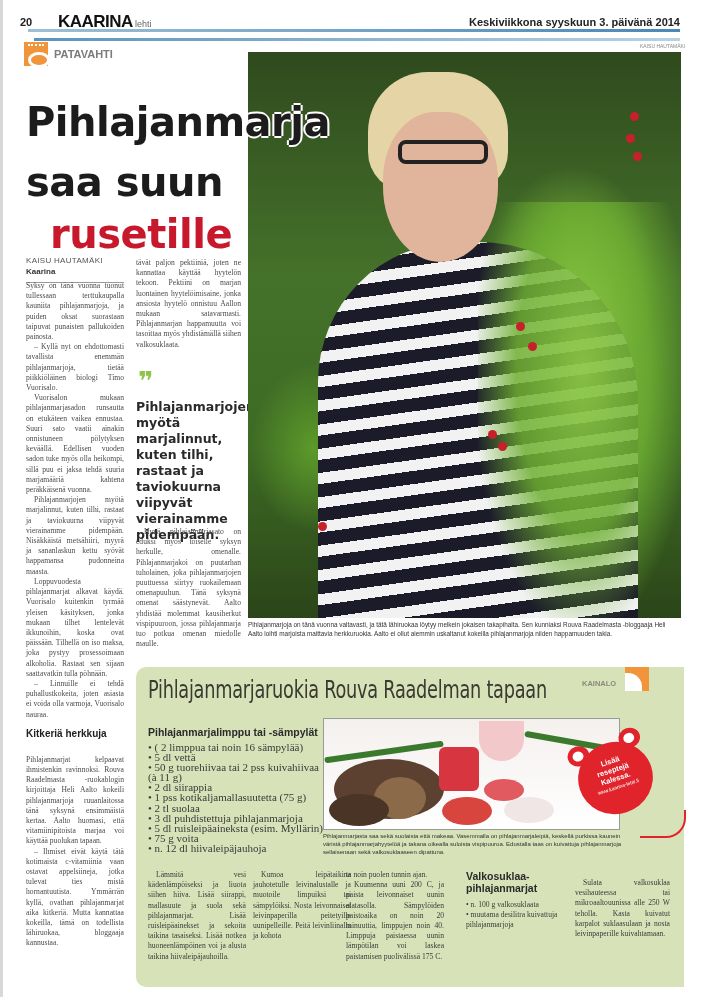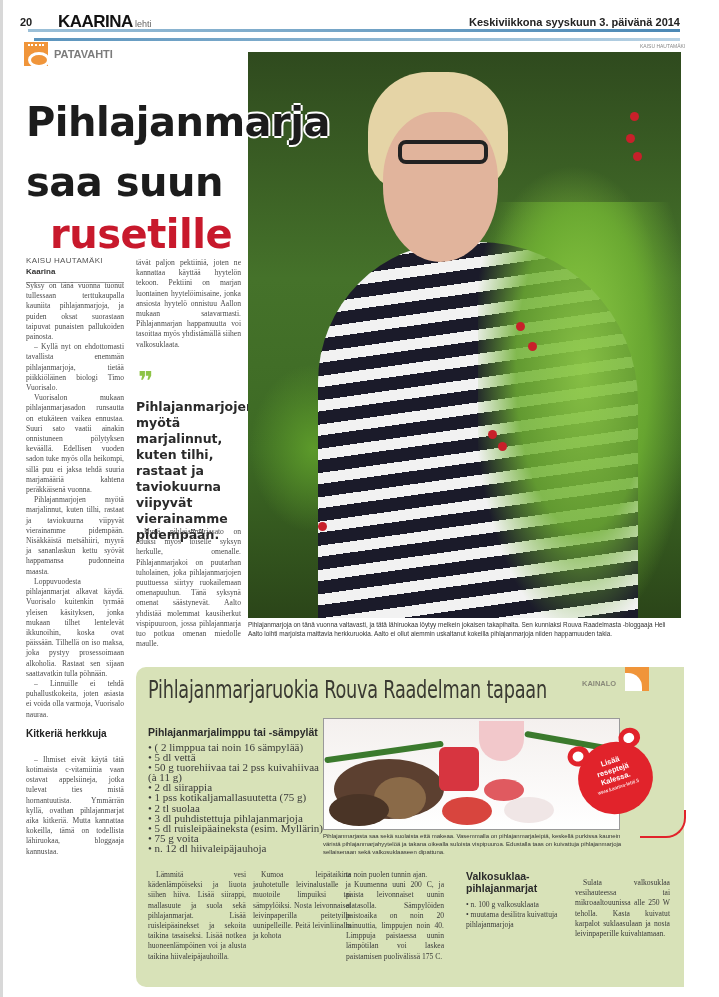--- a/index.html
+++ b/index.html
@@ -134,20 +134,21 @@
 </div>
 
 <div class="col col1">
   <p class="noindent">Syksy on tänä vuonna tuonut tullessaan terttukaupalla kauniita pihlajanmarjoja, ja puiden oksat suorastaan taipuvat punaisten pallukoiden painosta.</p>
   <p>– Kyllä nyt on ehdottomasti tavallista enemmän pihlajanmarjoja, tietää piikkiöläinen biologi Timo Vuorisalo.</p>
   <p>Vuorisalon mukaan pihlajanmarjasadon runsautta on etukäteen vaikea ennustaa. Suuri sato vaatii ainakin onnistuneen pölytyksen keväällä. Edellisen vuoden sadon tuke myös olla heikompi, sillä puu ei jaksa tehdä suuria marjamääriä kahtena peräkkäisenä vuonna.</p>
   <p>Pihlajanmarjojen myötä marjalinnut, kuten tilhi, rastaat ja taviokuurna viipyvät vierainamme pidempään. Nisäkkäistä metsähiiri, myyrä ja sananlaskun kettu syövät happamansa pudonneina maasta.</p>
   <p>Loppuvuodesta pihlajanmarjat alkavat käydä. Vuorisalo kuitenkin tyrmää yleisen käsityksen, jonka mukaan tilhet lentelevät ikkunoihin, koska ovat päissään. Tilhellä on iso maksa, joka pystyy prosessoimaan alkoholia. Rastaat sen sijaan saattavatkin tulla pöhnään.</p>
   <p>– Linnuille ei tehdä puhallustkokeita, joten asiasta ei voida olla varmoja, Vuorisalo nauraa.</p>
   <h3>Kitkeriä herkkuja</h3>
+  <p class="noindent">Pihlajanmarjat kelpaavat ihmistenkin ravinnoksi. Rouva Raadelmasta -ruokablogin kirjoittaja Heli Aalto kokeili pihlajanmarjoja ruuanlaitossa tänä syksynä ensimmäistä kertaa. Aalto huomasi, että vitamiinipitoista marjaa voi käyttää puolukan tapaan.</p>
   <p>– Ihmiset eivät käytä tätä kotimaista c-vitamiinia vaan ostavat appelsiineja, jotka tulevat ties mistä hornantuutista. Ymmärrän kyllä, ovathan pihlajanmarjat aika kitkeriä. Mutta kannattaa kokeilla, tämä on todellista lähiruokaa, bloggaaja kannustaa.</p>
 </div>
 
 <div class="col col2">
   <p class="noindent">tävät paljon pektiiniä, joten ne kannattaa käyttää hyytelön tekoon. Pektiini on marjan luontainen hyytelöimisaine, jonka ansiosta hyytelö onnistuu Aallon mukaan satavarmasti. Pihlajanmarjan happamuutta voi tasoittaa myös yhdistämällä siihen valkosuklaata.</p>
 </div>
 
 <div class="quote-mark">❞</div>
 <div class="pull-quote">Pihlajanmarjojen myötä marjalinnut, kuten tilhi, rastaat ja taviokuurna viipyvät vierainamme pidempään.</div>
 

